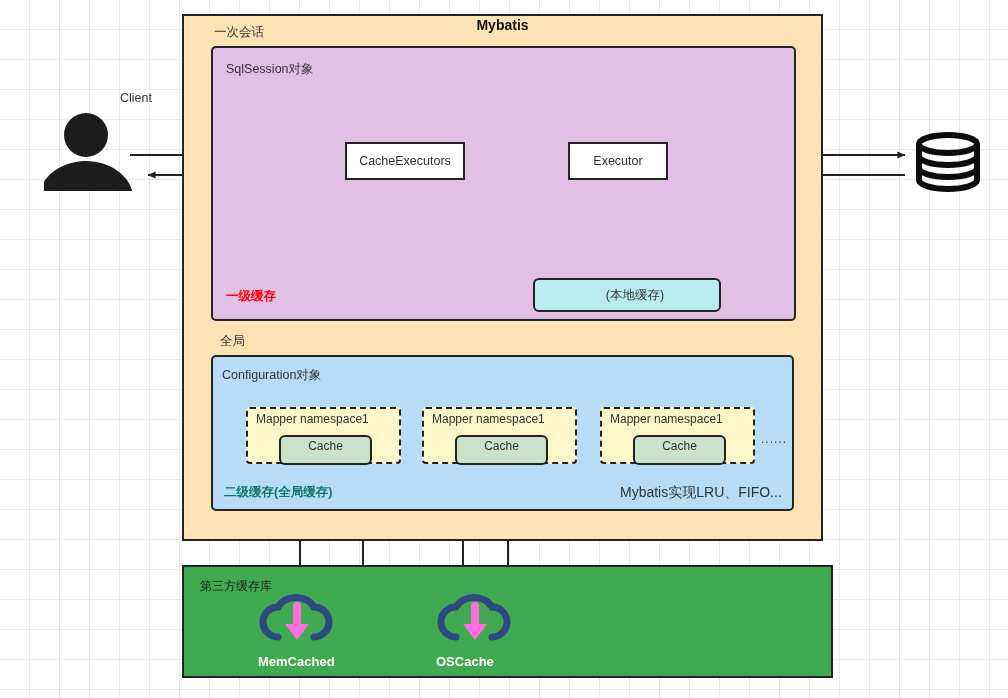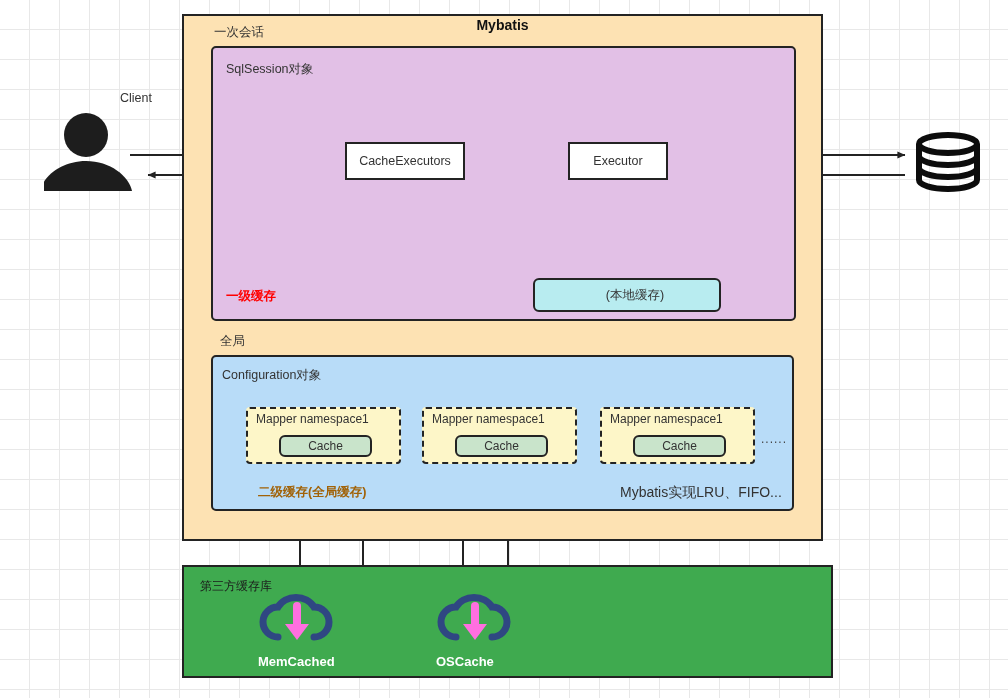--- a/index.html
+++ b/index.html
@@ -54,40 +54,40 @@
 
   
   #config-box{
     left:211px;top:355px;width:583px;height:156px;
     background:#b8dcf8;border:2px solid #232323;border-radius:5px;
   }
   #config-label{
     position:absolute;left:222px;top:367px;font-size:12.5px;color:#333;
   }
   #second-cache-label{
-    position:absolute;left:224px;top:484px;font-size:12.5px;color:#a16207;font-weight:bold;margin-left:34px;
+    position:absolute;left:224px;top:484px;font-size:12.5px;color:#0f766e;font-weight:bold;
   }
   #lru-label{
     position:absolute;left:604px;top:484px;font-size:14px;color:#333;margin-left:16px;
   }
 
   
   .ns-box{
     position:absolute;top:407px;width:155px;height:57px;
     background:#fdf6c8;border:2px dashed #232323;border-radius:4px;
     box-sizing:border-box;
   }
   #ns0{left:246px;}
   #ns1{left:422px;}
   #ns2{left:600px;}
   .ns-title{
     position:absolute;left:8px;top:3px;font-size:12px;color:#333;white-space:nowrap;
   }
   .cache-chip{
-    position:absolute;left:31px;top:26px;width:93px;height:22px;
+    position:absolute;left:31px;top:26px;width:93px;height:30px;
     background:#c9e4cb;border:2px solid #232323;border-radius:6px;
     font-size:12px;color:#333;text-align:center;line-height:19px;
     box-sizing:border-box;
   }
   #ns-ellipsis{
     position:absolute;left:761px;top:432px;font-size:12px;color:#444;letter-spacing:1px;
   }
 
   
   #cacheexecutors-box{

